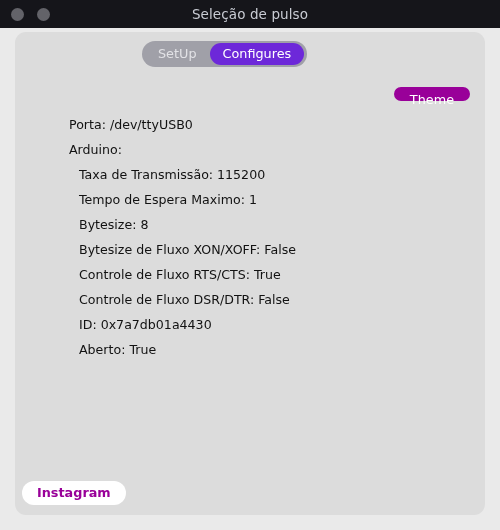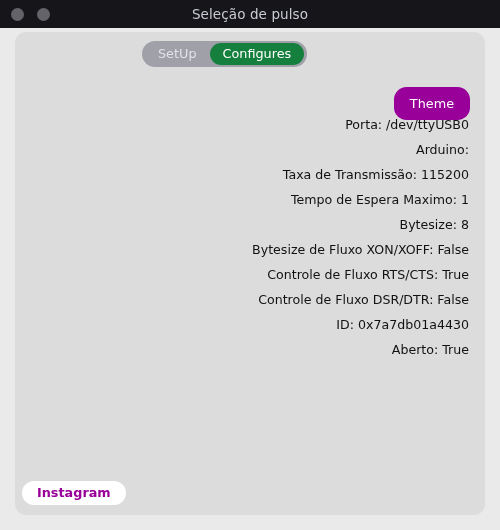--- a/index.html
+++ b/index.html
@@ -87,48 +87,47 @@
     height: 22px;
     line-height: 22px;
     padding: 0 13px;
     border-radius: 11px;
     font-size: 12.8px;
     color: #e2e2e6;
     white-space: nowrap;
     cursor: pointer;
   }
   .tab.active {
-    background: #15803d;
+    background: #6d28d9;
     color: #ffffff;
   }
 
   
   .theme-btn {
     position: absolute;
     right: 15px;
     top: 55px;
-    height: 33px;
+    height: 14px;
     line-height: 25px;
     padding: 0 16px;
     border-radius: 12.5px;
     background: #990099;
     color: #ffffff;
     font-size: 12.8px;
     cursor: pointer;
     border: none;
     font-family: inherit;
   }
 
   
   .info-list {
     position: absolute;
     left: 54px;
     top: 80px;
     width: 400px;
-    text-align: right;
   }
   .info-line {
     font-size: 12.6px;
     color: #121212;
     line-height: 25px;
     white-space: nowrap;
   }
   .info-line.indent {
     padding-left: 10px;
   }

